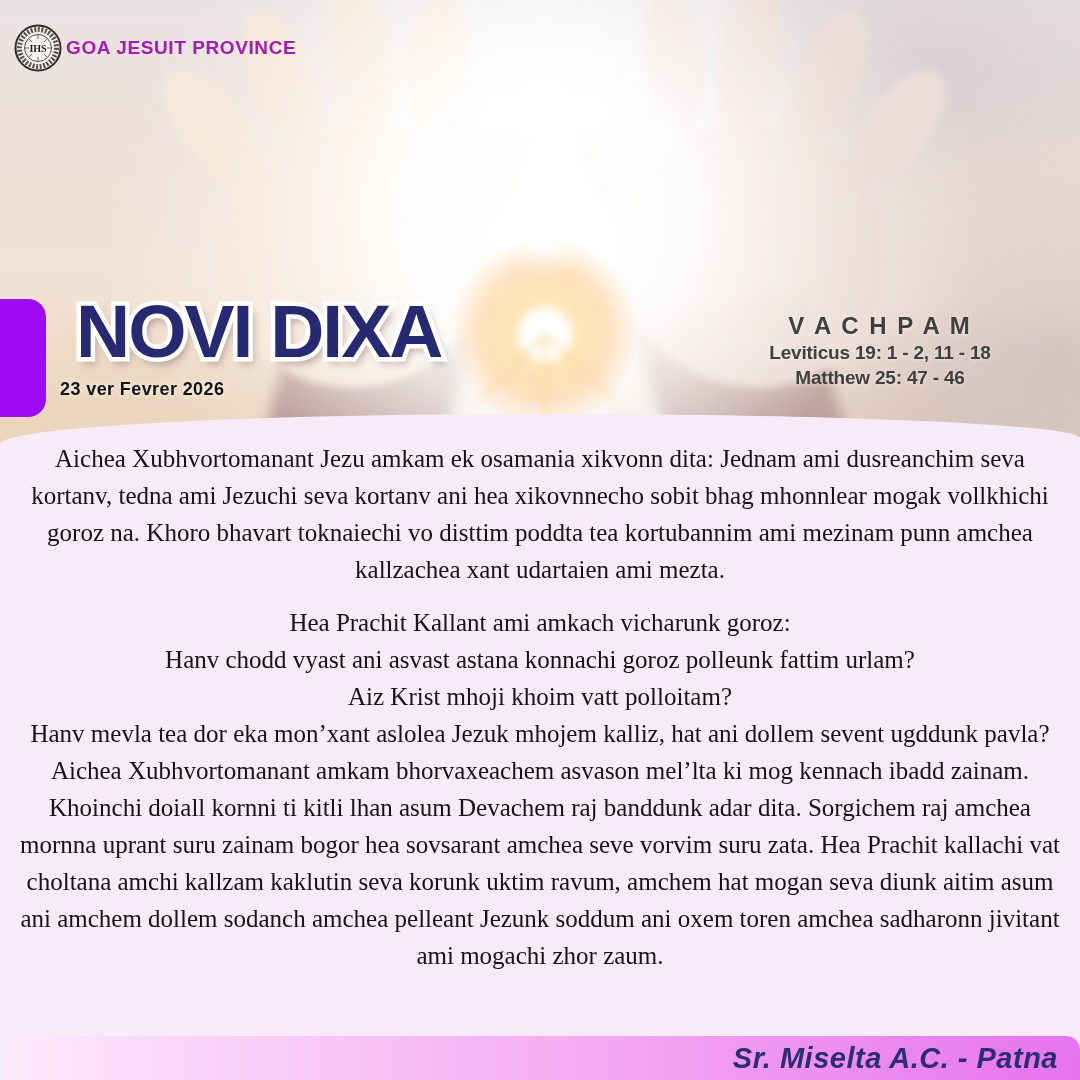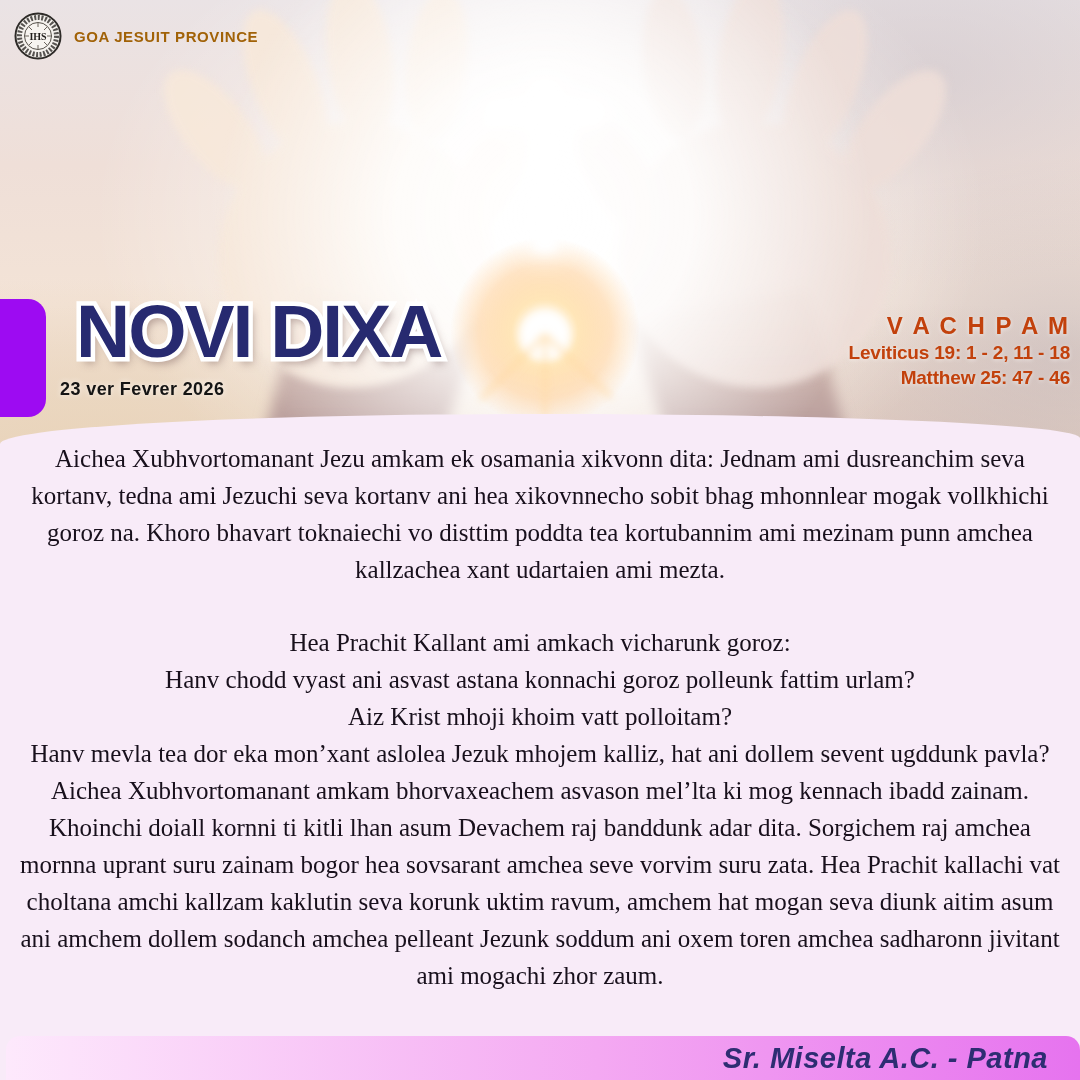--- a/index.html
+++ b/index.html
@@ -12,56 +12,56 @@
       radial-gradient(ellipse 720px 520px at 50% 46%, rgba(255,255,255,.92), rgba(255,255,255,0) 62%),
       radial-gradient(ellipse 520px 300px at 86% 16%, rgba(203,195,201,.55), rgba(203,195,201,0) 70%),
       radial-gradient(ellipse 420px 300px at 98% 75%, rgba(186,175,182,.5), rgba(186,175,182,0) 65%),
       radial-gradient(ellipse 640px 260px at 8% 98%, rgba(233,212,185,.95), rgba(233,212,185,0) 70%),
       radial-gradient(ellipse 520px 240px at 85% 100%, rgba(213,191,185,.7), rgba(213,191,185,0) 70%),
       linear-gradient(180deg,#eae3e5 0%,#efdfd8 35%,#f3e3d6 65%,#e9d5c4 100%);
   }
   .hero svg{position:absolute;left:0;top:0;}
 
   
-  .header{position:absolute;left:14px;top:12px;display:flex;align-items:center;gap:12px;z-index:7;}
-  .brand{font-size:15px;font-weight:800;color:#a16207;letter-spacing:.6px;}
+  .header{position:absolute;left:14px;top:24px;display:flex;align-items:center;gap:4px;z-index:7;}
+  .brand{font-size:19px;font-weight:800;color:#a21caf;letter-spacing:.6px;}
 
   
   .accent-bar{position:absolute;left:-20px;top:299px;width:66px;height:118px;
     background:#9d0bf2;border-radius:18px;z-index:6;}
   .masthead{position:absolute;left:60px;top:294px;z-index:6;}
   .title-wrap{position:relative;display:inline-block;line-height:1;}
   .title-back,.title-front{font-size:75px;font-weight:900;letter-spacing:-2px;line-height:1;white-space:nowrap;margin-left:16px;}
   .title-back{position:absolute;left:0;top:0;color:#fff;-webkit-text-stroke:9px #ffffff;
     text-shadow:4px 6px 9px rgba(110,80,80,.5);}
   .title-front{position:relative;color:#272a70;}
   .issue-date{margin-top:10px;font-size:18px;font-weight:800;color:#141414;letter-spacing:.4px;
     text-shadow:0 0 6px rgba(255,255,255,.8);}
 
   
-  .readings{position:absolute;right:10px;top:312px;width:380px;text-align:right;z-index:6;
-    color:#c2410c;text-shadow:0 1px 4px rgba(255,255,255,.55);}
+  .readings{position:absolute;right:10px;top:312px;width:380px;text-align:center;z-index:6;
+    color:#404040;text-shadow:0 1px 4px rgba(255,255,255,.55);}
   .readings-heading{font-size:24px;font-weight:800;letter-spacing:2px;}
   .reading-line{font-size:19px;font-weight:700;line-height:1.33;letter-spacing:-.2px;}
 
   
   .content{position:absolute;left:0;top:414px;width:1080px;height:666px;background:#f8ebf8;
     border-radius:50% 50% 0 0 / 30px 24px 0 0;z-index:5;
     padding:26px 20px 0;box-sizing:border-box;
     font-family:"Liberation Serif",serif;color:#18101c;
     font-size:25px;line-height:37px;text-align:center;}
   .content p{margin:0;}
-  .para-2{margin-top:36px;}
+  .para-2{margin-top:16px;}
   .para-3{margin-top:16px;}
 
   
   .footer-bar{position:absolute;left:6px;right:0;bottom:0;height:44px;z-index:8;
     background:linear-gradient(90deg,#fde9fc 0%,#f4a9f2 55%,#e673ef 100%);
     border-radius:14px 14px 0 0;display:flex;align-items:center;justify-content:flex-end;
-    padding-right:32px;box-sizing:border-box;}
+    padding-right:22px;box-sizing:border-box;}
   .credit{font-style:italic;font-weight:900;font-size:29px;color:#2d2d72;letter-spacing:.5px;}
 </style>
 </head>
 <body>
 
 <div class="hero">
   <svg width="1080" height="470" viewBox="0 0 1080 470">
     <defs>
       <filter id="b4" x="-40%" y="-40%" width="180%" height="180%">
           <feGaussianBlur stdDeviation="4"></feGaussianBlur>

